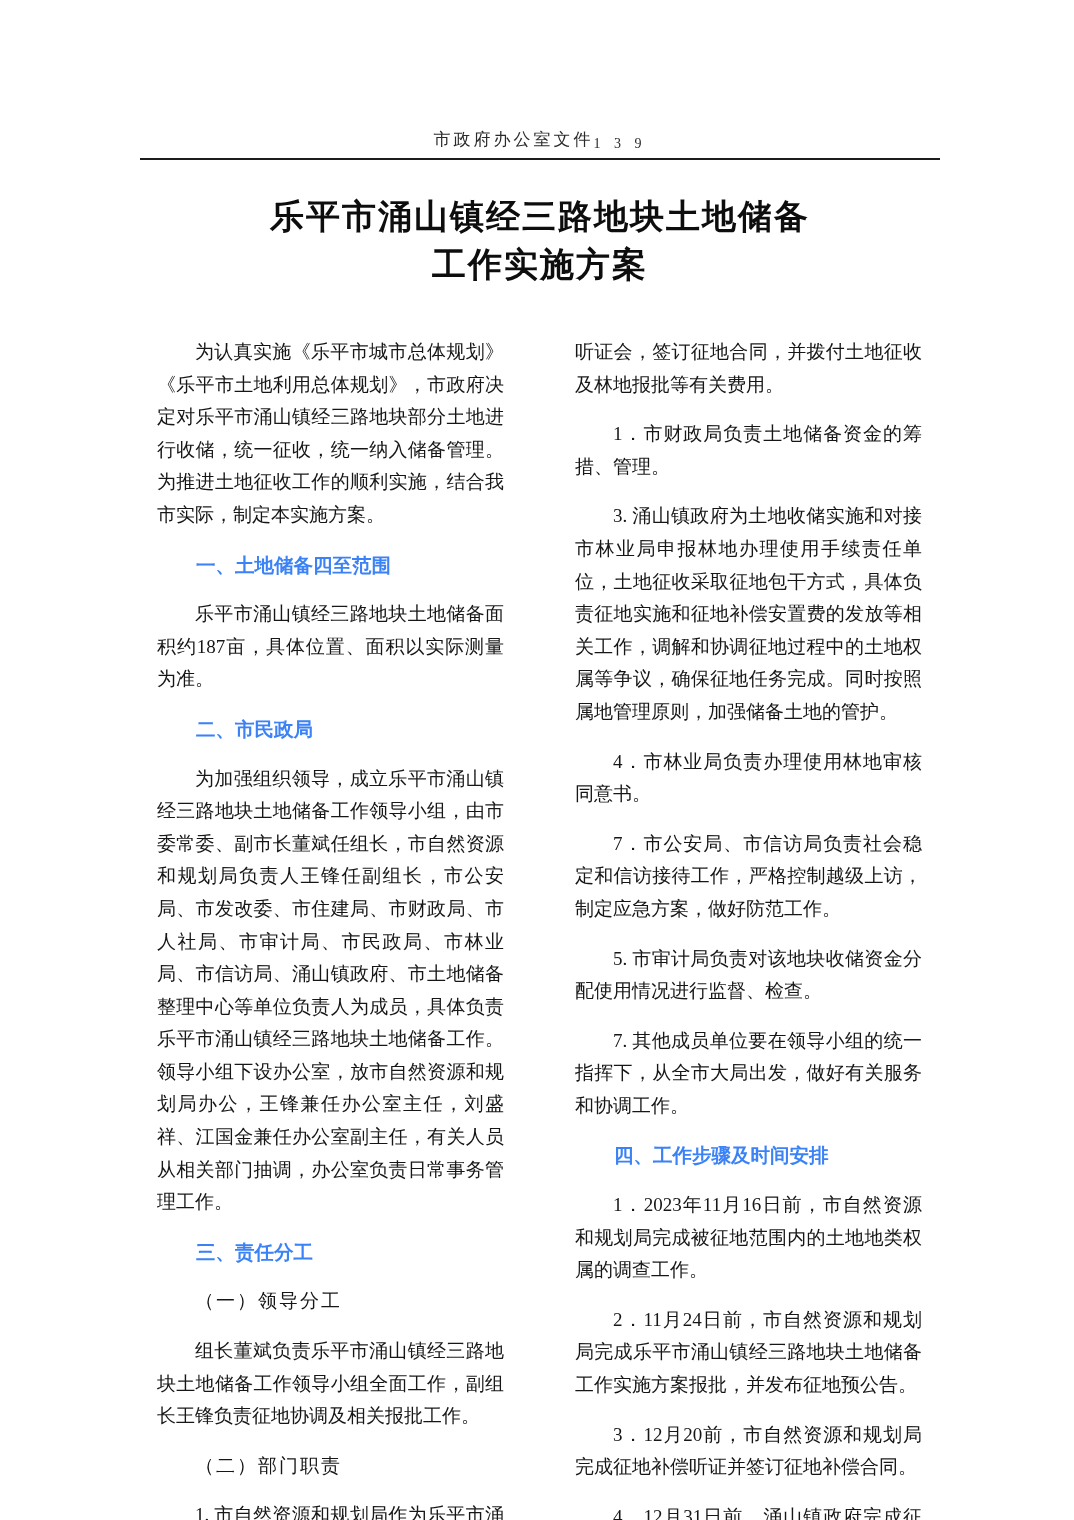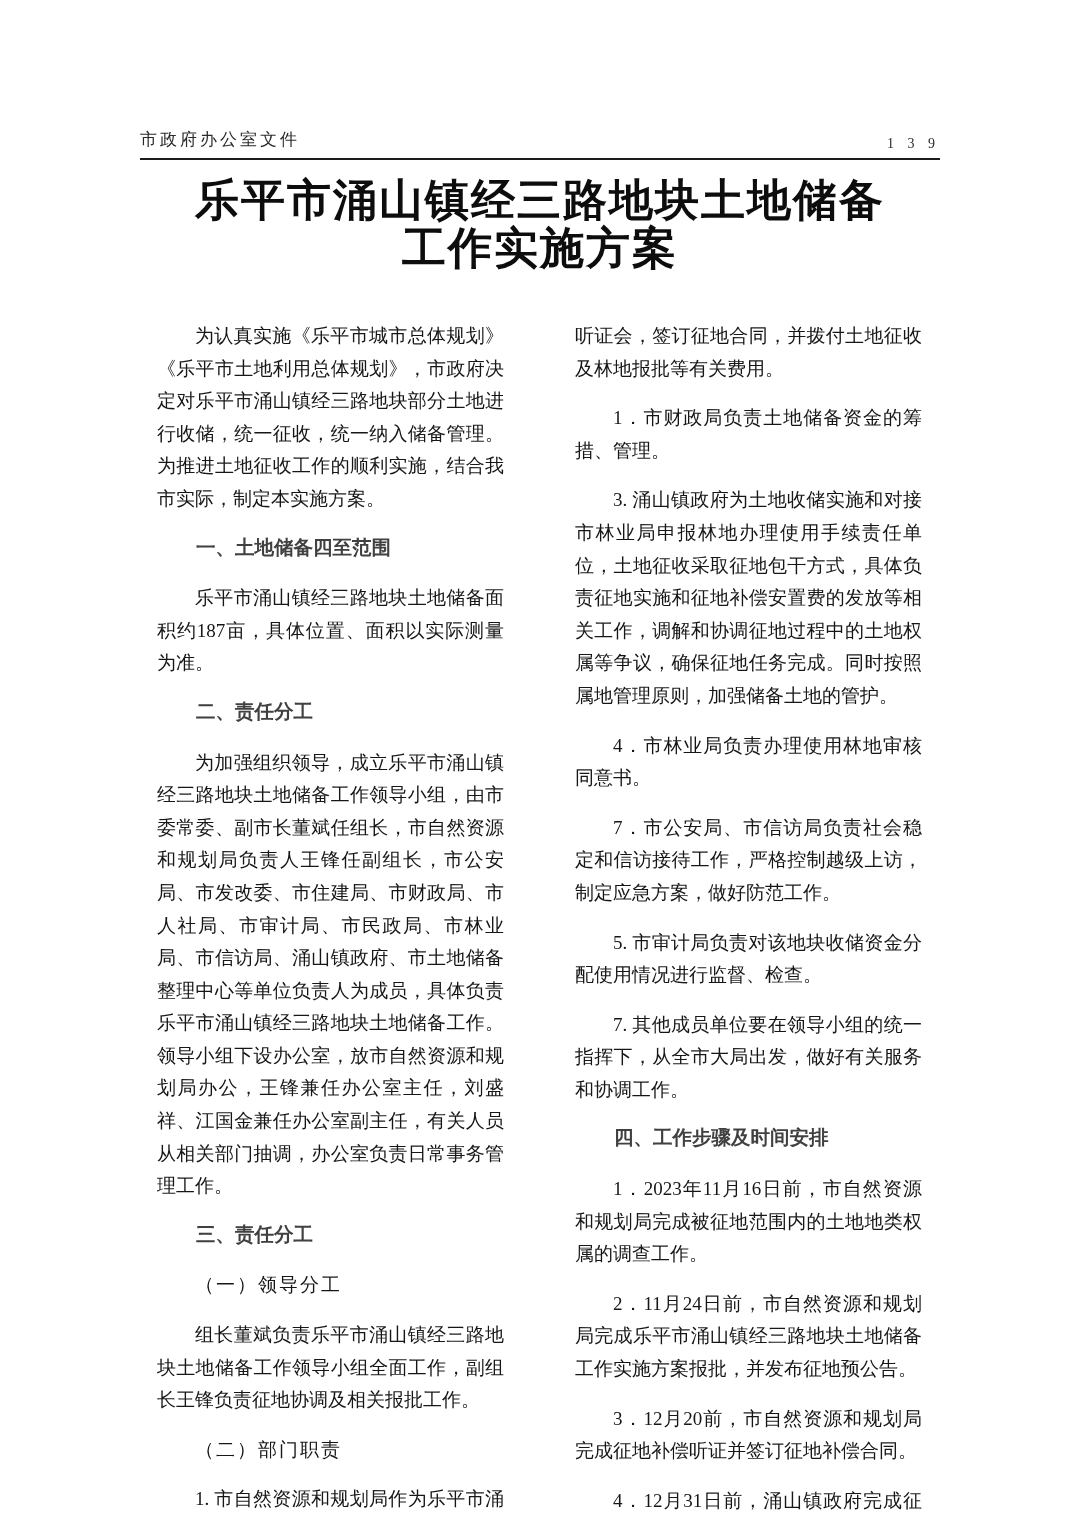--- a/index.html
+++ b/index.html
@@ -19,43 +19,43 @@
   .content {
     position: absolute;
     left: 140px;
     top: 0;
     width: 800px;
   }
   
   .header {
     margin-top: 128px;
     display: flex;
-    justify-content: space-between;
+    justify-content: center;
     align-items: flex-end;
     border-bottom: 2px solid #1c1c1c;
     padding-bottom: 7px;
   }
   .header-left {
     font-size: 17px;
     letter-spacing: 3px;
     color: #2a2a2a;
   }
   .page-number {
     font-size: 14px;
     letter-spacing: 5px;
     color: #2a2a2a;
     line-height: 1;
   }
   
   .title {
-    margin-top: 16px;
+    margin-top: 32px;
     text-align: center;
     font-family: "Liberation Sans", sans-serif;
     font-weight: bold;
-    font-size: 44px;
+    font-size: 34px;
     line-height: 48px;
     letter-spacing: 2px;
     color: #0d0d0d;
   }
   
   .body {
     margin-top: 31px;
     display: flex;
     gap: 37px;
   }
@@ -64,24 +64,24 @@
     font-size: 19px;
     line-height: 32.6px;
     text-align: justify;
   }
   .para {
     margin: 17px;
     word-break: break-all;
   }
   .para.indent { text-indent: 2em; }
   .para.heading {
-    font-family: Liberation Mono, monospace;
+    font-family: Liberation Sans, sans-serif;
     font-weight: bold;
     font-size: 19.5px;
-    color: #404040;
+    color: #3b82f6;
   }
   .para.subheading {
     letter-spacing: 2px;
   }
 </style>
 </head>
 <body>
 
 <div class="page">
   <div class="content">
@@ -94,21 +94,21 @@
     <div class="title">
       <div>乐平市涌山镇经三路地块土地储备</div>
       <div>工作实施方案</div>
     </div>
 
     <div class="body">
       <div class="col">
           <p class="para body indent">为认真实施《乐平市城市总体规划》《乐平市土地利用总体规划》，市政府决定对乐平市涌山镇经三路地块部分土地进行收储，统一征收，统一纳入储备管理。为推进土地征收工作的顺利实施，结合我市实际，制定本实施方案。</p>
           <p class="para heading indent">一、土地储备四至范围</p>
           <p class="para body indent">乐平市涌山镇经三路地块土地储备面积约187亩，具体位置、面积以实际测量为准。</p>
-          <p class="para heading indent">二、责任分工</p>
+          <p class="para heading indent">二、市民政局</p>
           <p class="para body indent">为加强组织领导，成立乐平市涌山镇经三路地块土地储备工作领导小组，由市委常委、副市长董斌任组长，市自然资源和规划局负责人王锋任副组长，市公安局、市发改委、市住建局、市财政局、市人社局、市审计局、市民政局、市林业局、市信访局、涌山镇政府、市土地储备整理中心等单位负责人为成员，具体负责乐平市涌山镇经三路地块土地储备工作。领导小组下设办公室，放市自然资源和规划局办公，王锋兼任办公室主任，刘盛祥、江国金兼任办公室副主任，有关人员从相关部门抽调，办公室负责日常事务管理工作。</p>
           <p class="para heading indent">三、责任分工</p>
           <p class="para subheading indent">（一）领导分工</p>
           <p class="para body indent">组长董斌负责乐平市涌山镇经三路地块土地储备工作领导小组全面工作，副组长王锋负责征地协调及相关报批工作。</p>
           <p class="para subheading indent">（二）部门职责</p>
           <p class="para body indent">1. 市自然资源和规划局作为乐平市涌山镇经三路地块土地储备主体，受市政府委托，负责土地地类权属调查，发布征地预公告，举行</p>
         </div>
       <div class="col">
           <p class="para body">听证会，签订征地合同，并拨付土地征收及林地报批等有关费用。</p>
           <p class="para body indent">1．市财政局负责土地储备资金的筹措、管理。</p>

